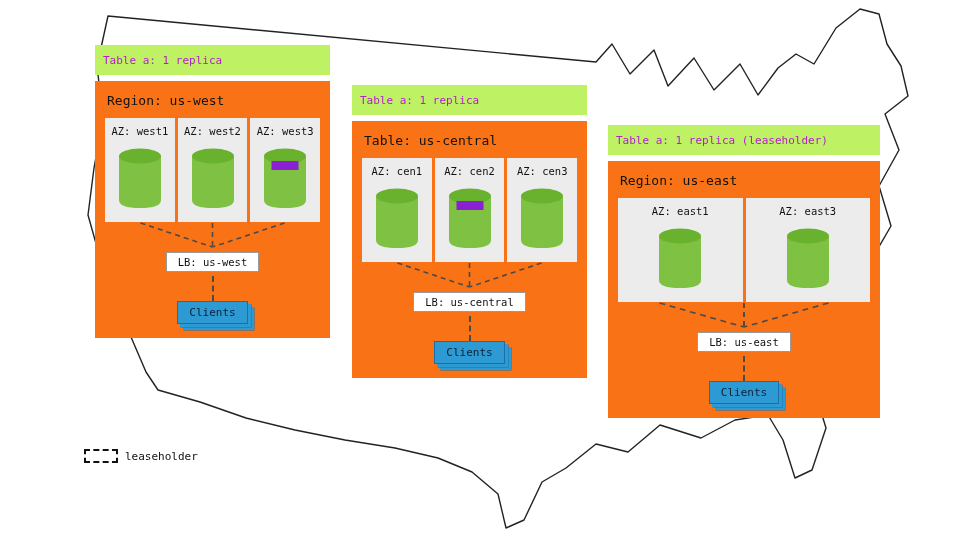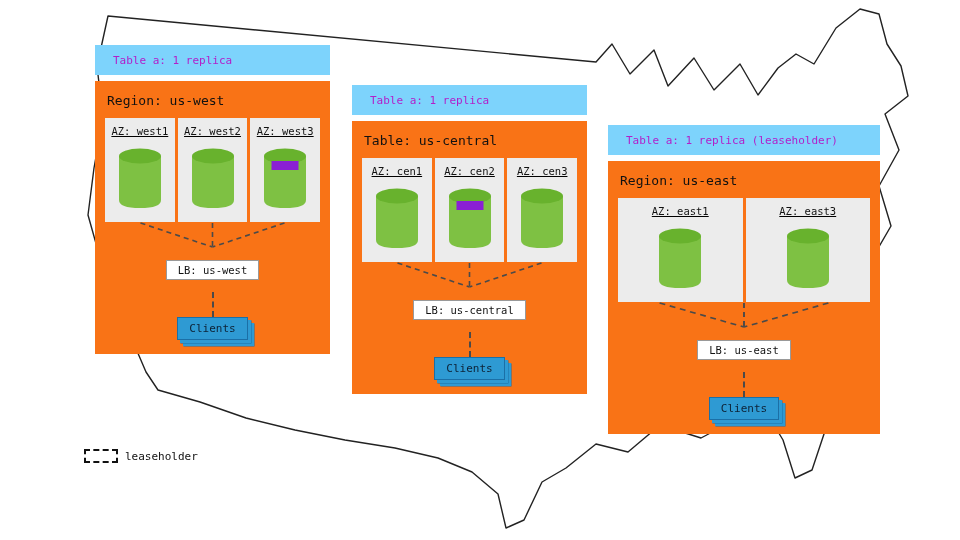--- a/index.html
+++ b/index.html
@@ -6,44 +6,44 @@
   body{
     width:960px;height:540px;position:relative;overflow:hidden;
     background:#ffffff;
     font-family:"DejaVu Sans Mono","Liberation Mono",monospace;
   }
   .map-svg{position:absolute;left:0;top:0;z-index:0;}
 
   
   .panel{position:absolute;z-index:2;}
   .table-strip{
-    background:#7dd3fc;height:30px;display:flex;align-items:center;
-    padding:0 18px;margin-bottom:6px;
+    background:#bef264;height:30px;display:flex;align-items:center;
+    padding:0 8px;margin-bottom:6px;
     color:#b21fc9;font-size:11px;white-space:nowrap;
   }
   .region-box{background:#f97316;padding:10px 10px 14px;}
   .region-title{font-size:13px;color:#111;margin:2px 0 10px 2px;white-space:nowrap;}
-  .az-row{display:flex;gap:3px;text-decoration:underline;}
+  .az-row{display:flex;gap:3px;}
   .az-box{
     background:#ececec;flex:1;display:flex;flex-direction:column;
     align-items:center;padding:7px 0 12px;
   }
   .az-label{font-size:10.5px;color:#111;margin-bottom:9px;white-space:nowrap;}
 
   .cyl{position:relative;width:46px;height:64px;}
   .bar{
     position:absolute;top:15px;left:50%;transform:translateX(-50%);
     width:27px;height:9px;background:#8a1fd4;z-index:3;
   }
   .bar.leaseholder{border:2px dashed #111;width:27px;height:8px;}
 
   .fan{display:block;width:100%;height:26px;}
   .lb-box{
     background:#fff;border:1px solid #999;color:#111;
-    font-size:10.5px;padding:3px 11px;width:max-content;margin:12px auto;
+    font-size:10.5px;padding:3px 11px;width:max-content;margin:4px auto;
     white-space:nowrap;
   }
   .vline{width:0;height:25px;border-left:2px dashed #4a4a4a;margin:0 auto;}
   .clients{
     position:relative;background:#2e9ad3;border:1px solid #1b6fa6;color:#0d2236;
     font-size:11px;padding:4px 11px;width:max-content;margin:0 auto;
     box-shadow:3px 3px 0 #2e9ad3,3.5px 3.5px 0 #1b6fa6,6px 6px 0 #2e9ad3,6.5px 6.5px 0 #1b6fa6;
   }
 
   

